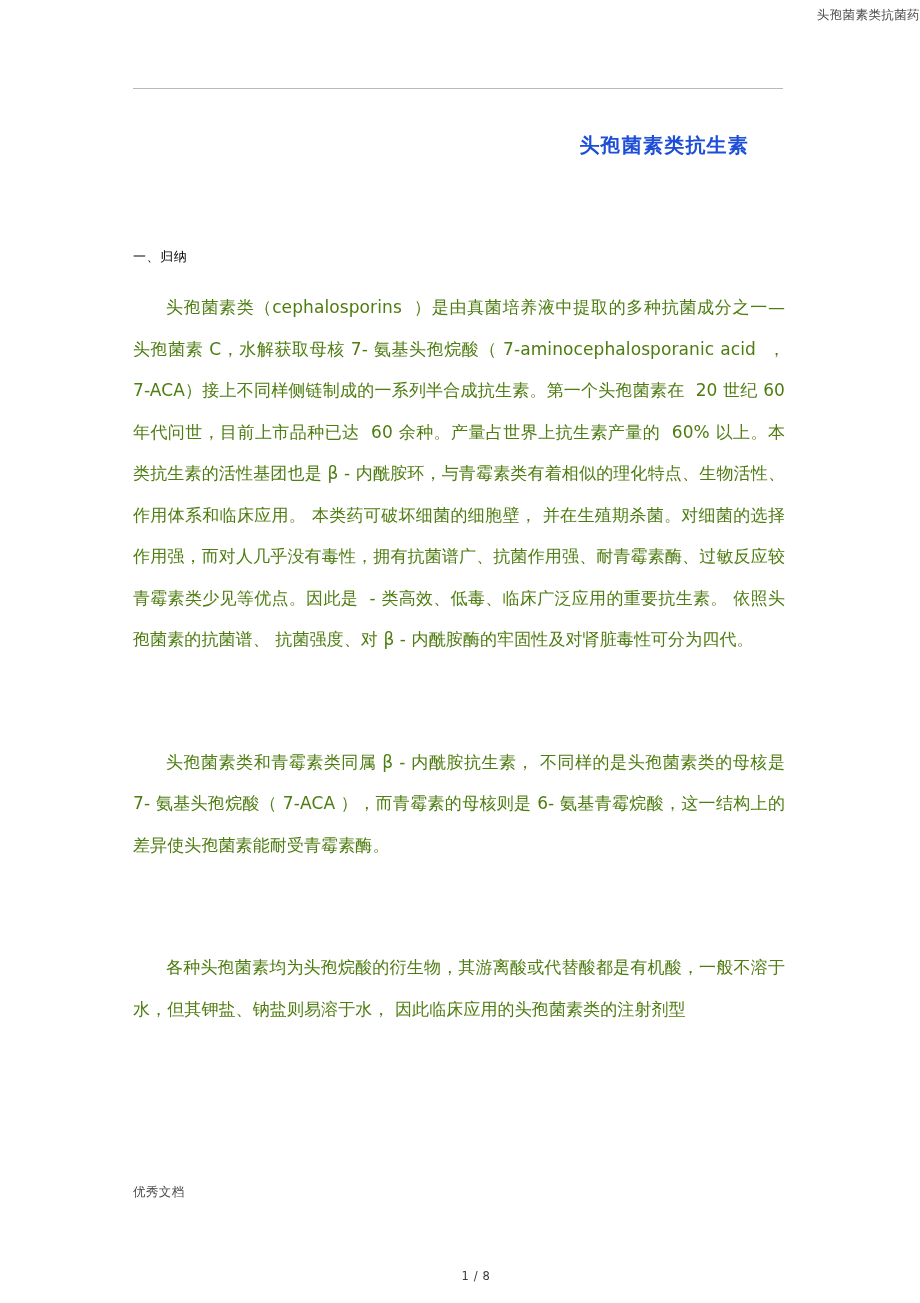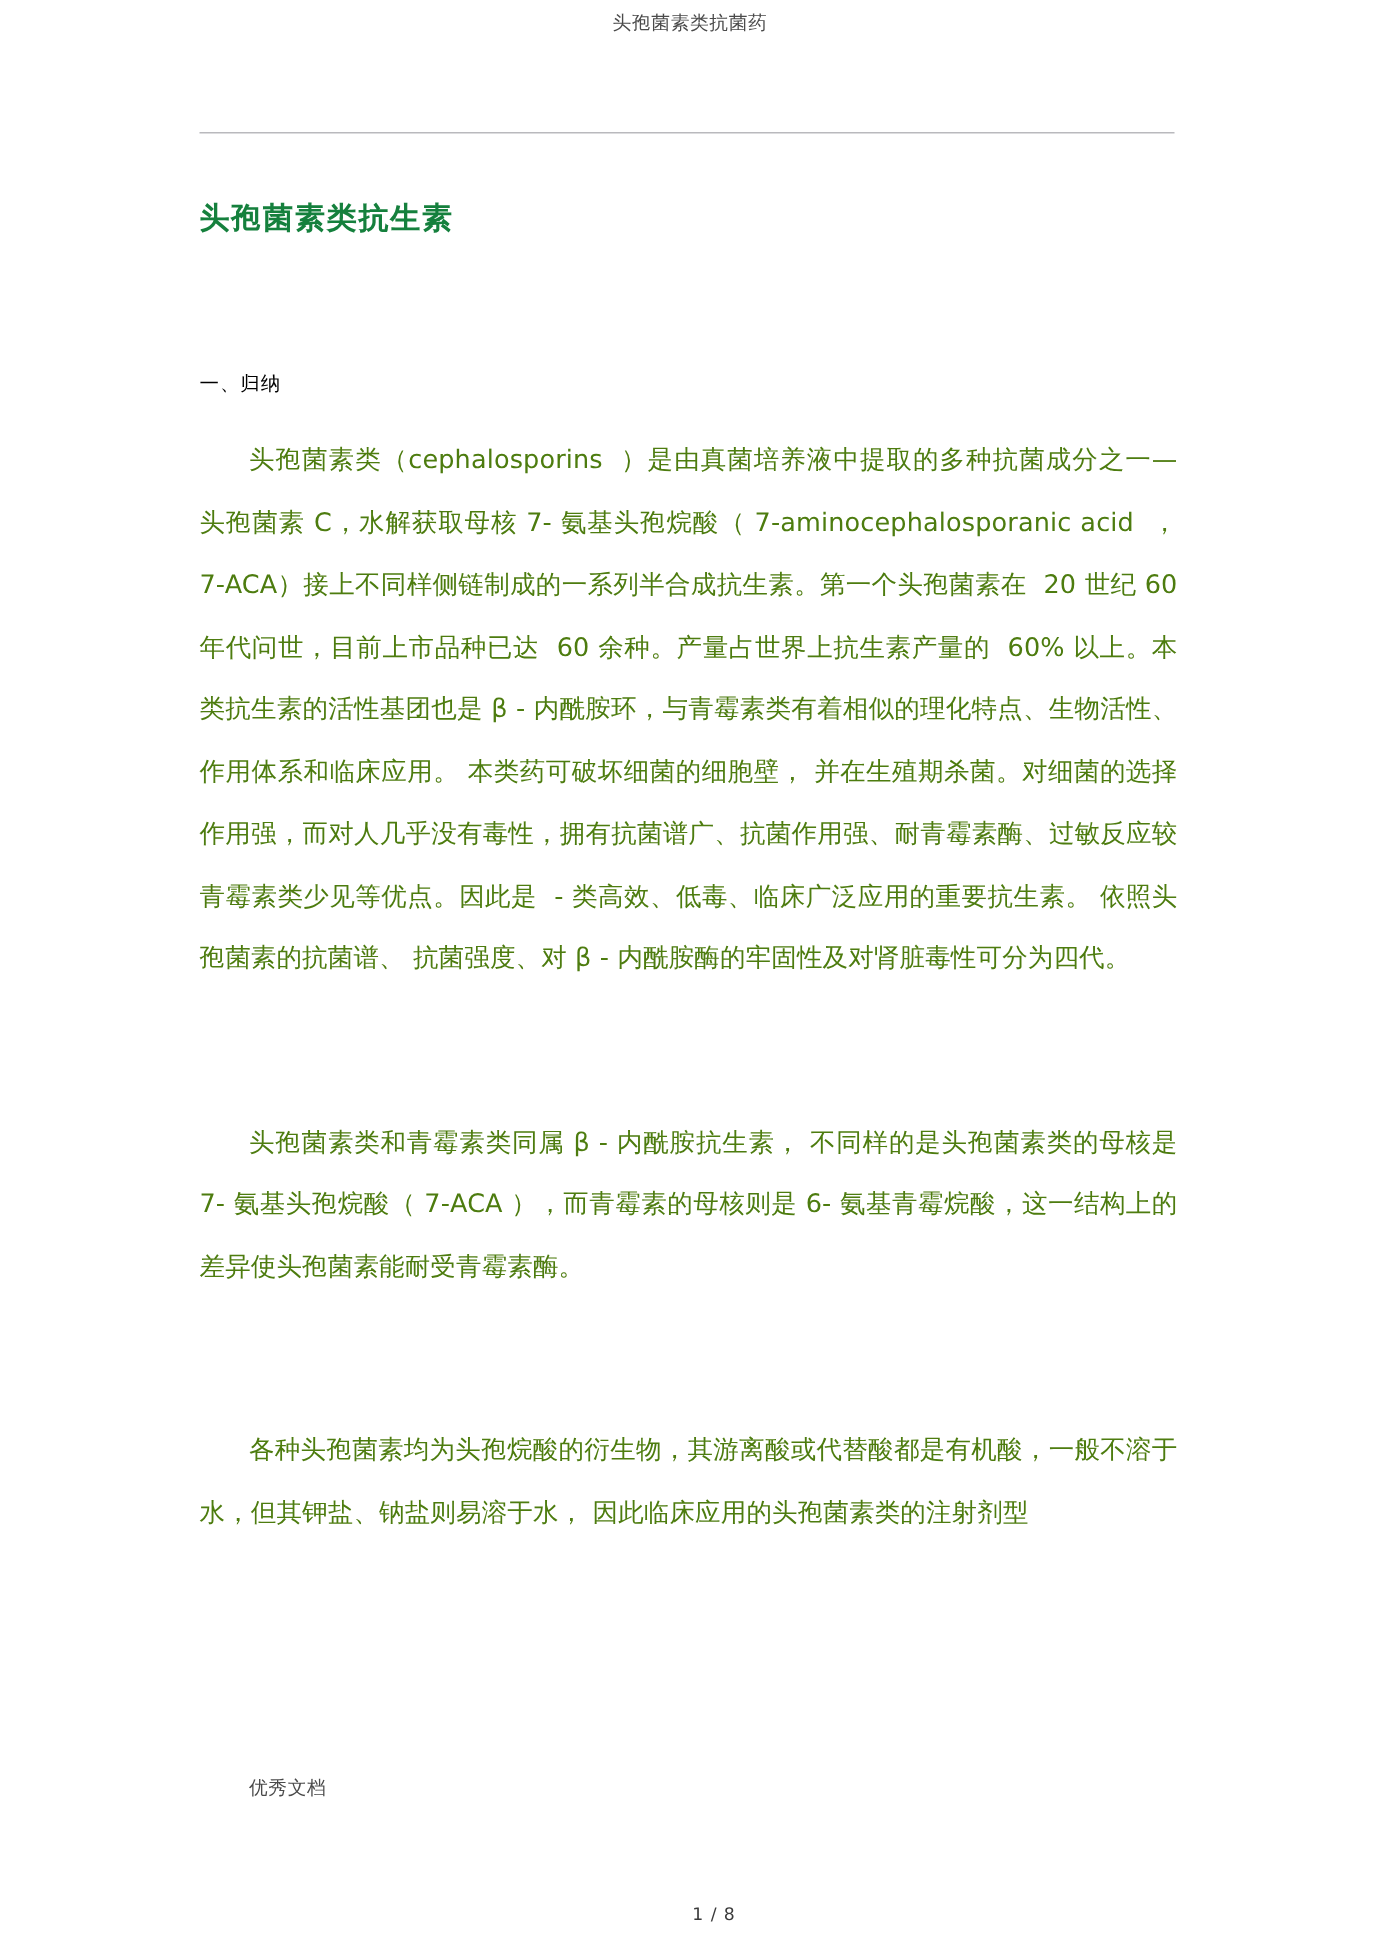--- a/index.html
+++ b/index.html
@@ -20,21 +20,21 @@
     background: #ffffff;
     overflow: hidden;
   }
 
   
   .doc-header {
     position: absolute;
     top: 6px;
     left: 0;
     width: 920px;
-    text-align: center;
+    text-align: right;
   }
   .doc-header .header-title {
     font-size: 12.5px;
     line-height: 18px;
     color: #4a4a4a;
     letter-spacing: 0.4px;
   }
   .doc-subheader {
     position: absolute;
     top: 63px;
@@ -59,24 +59,24 @@
 
   
   .content {
     position: absolute;
     top: 108px;
     left: 133px;
     width: 652px;
   }
 
   .doc-title {
-    text-align: left;
+    text-align: right;
     font-size: 20px;
     line-height: 30px;
-    color: #15803d;
+    color: #1d4ed8;
     letter-spacing: 1.2px;
     margin: 22px 0 0 0;
     padding-right: 36px;
   }
 
   .section {
     margin: 0;
   }
   .section-heading {
     font-size: 13px;
@@ -108,21 +108,20 @@
     position: absolute;
     top: 1183px;
     left: 133px;
     width: 652px;
   }
   .doc-footer .footer-text {
     font-size: 12.5px;
     line-height: 18px;
     color: #4a4a4a;
     letter-spacing: 0.4px;
-    margin-left: 33px;
   }
   .page-number {
     position: absolute;
     top: 1268px;
     left: 16px;
     width: 920px;
     text-align: center;
     font-size: 11.5px;
     line-height: 16px;
     color: #3b3b3b;

